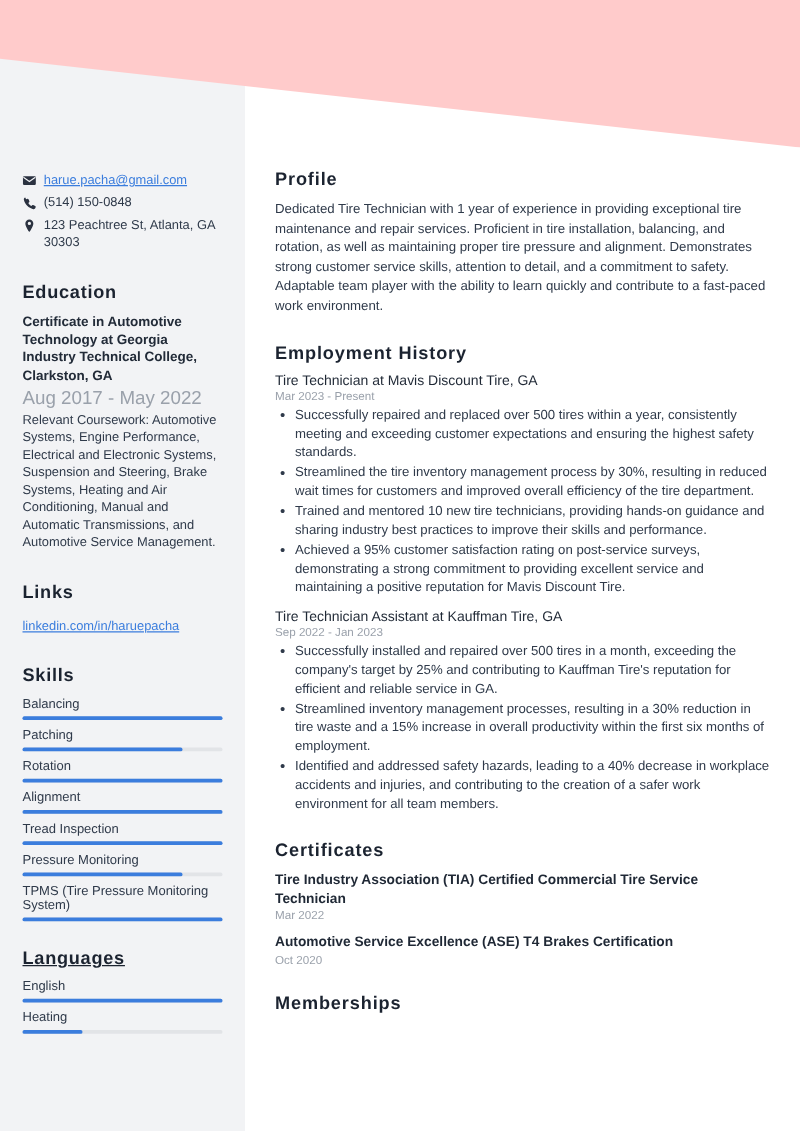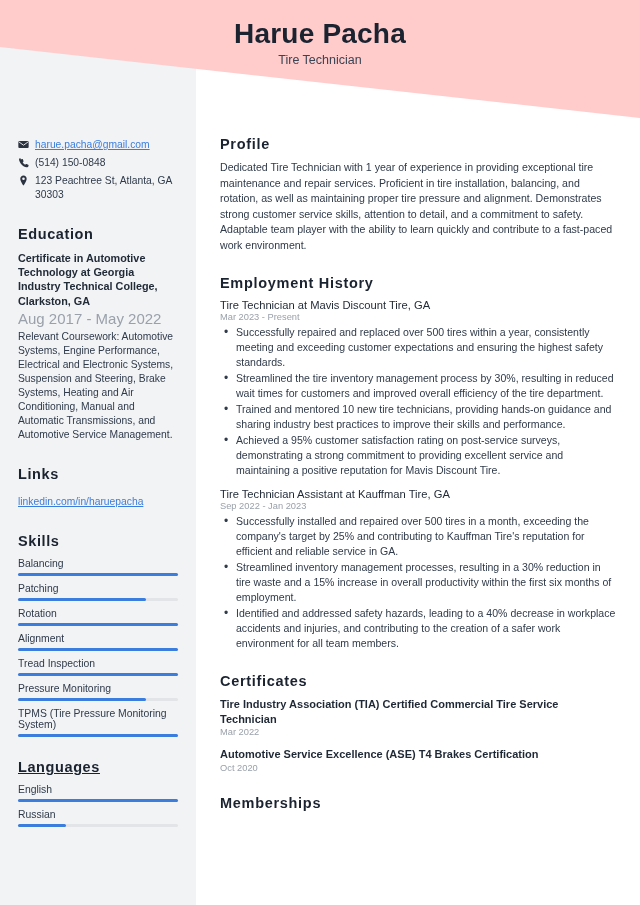--- a/index.html
+++ b/index.html
@@ -95,24 +95,20 @@
   .cert-date  { font-size:9.3px; color:#9aa1ab; margin:1px 0 10px 0; }
 </style>
 </head>
 <body>
 
 <div class="page">
 
   <div class="sidebar-bg"></div>
 
   <div class="banner"></div>
-  <div class="banner-inner">
-    <div class="name">Harue Pacha</div>
-    <div class="role">Tire Technician</div>
-  </div>
 
   <div class="sidebar">
 
     <div class="contact-row">
       <span class="c-icon">
         <svg width="11" height="11" viewBox="0 0 16 16">
             <rect x="0.5" y="3" width="15" height="10" rx="1.4" fill="#2b3240"></rect>
             <path d="M1 4l7 5 7-5" stroke="#f2f3f5" stroke-width="1.3" fill="none"></path>
           </svg>
       </span>
@@ -193,21 +189,21 @@
     </div>
 
     <div class="side-h tight">Languages</div>
     <div class="skill">
       <div class="skill-label">English</div>
       <div class="bar">
           <span style="width: 100%;"></span>
         </div>
     </div>
     <div class="skill">
-      <div class="skill-label">Russian</div>
+      <div class="skill-label">Heating</div>
       <div class="bar">
           <span style="width: 30%;"></span>
         </div>
     </div>
 
   </div>
 
   <div class="main">
 
     <div class="sec-h">Profile</div>

